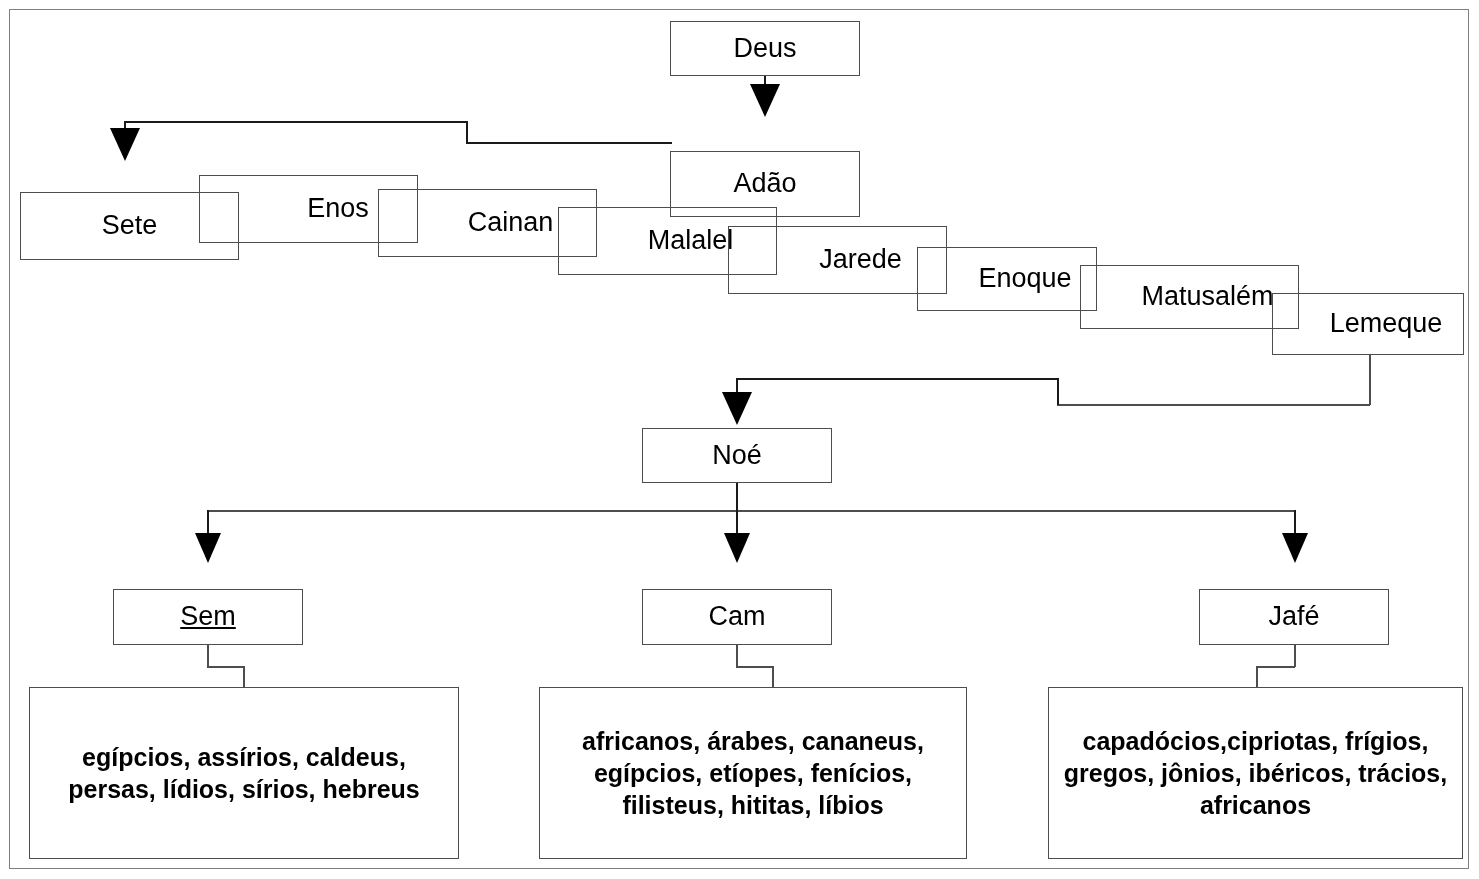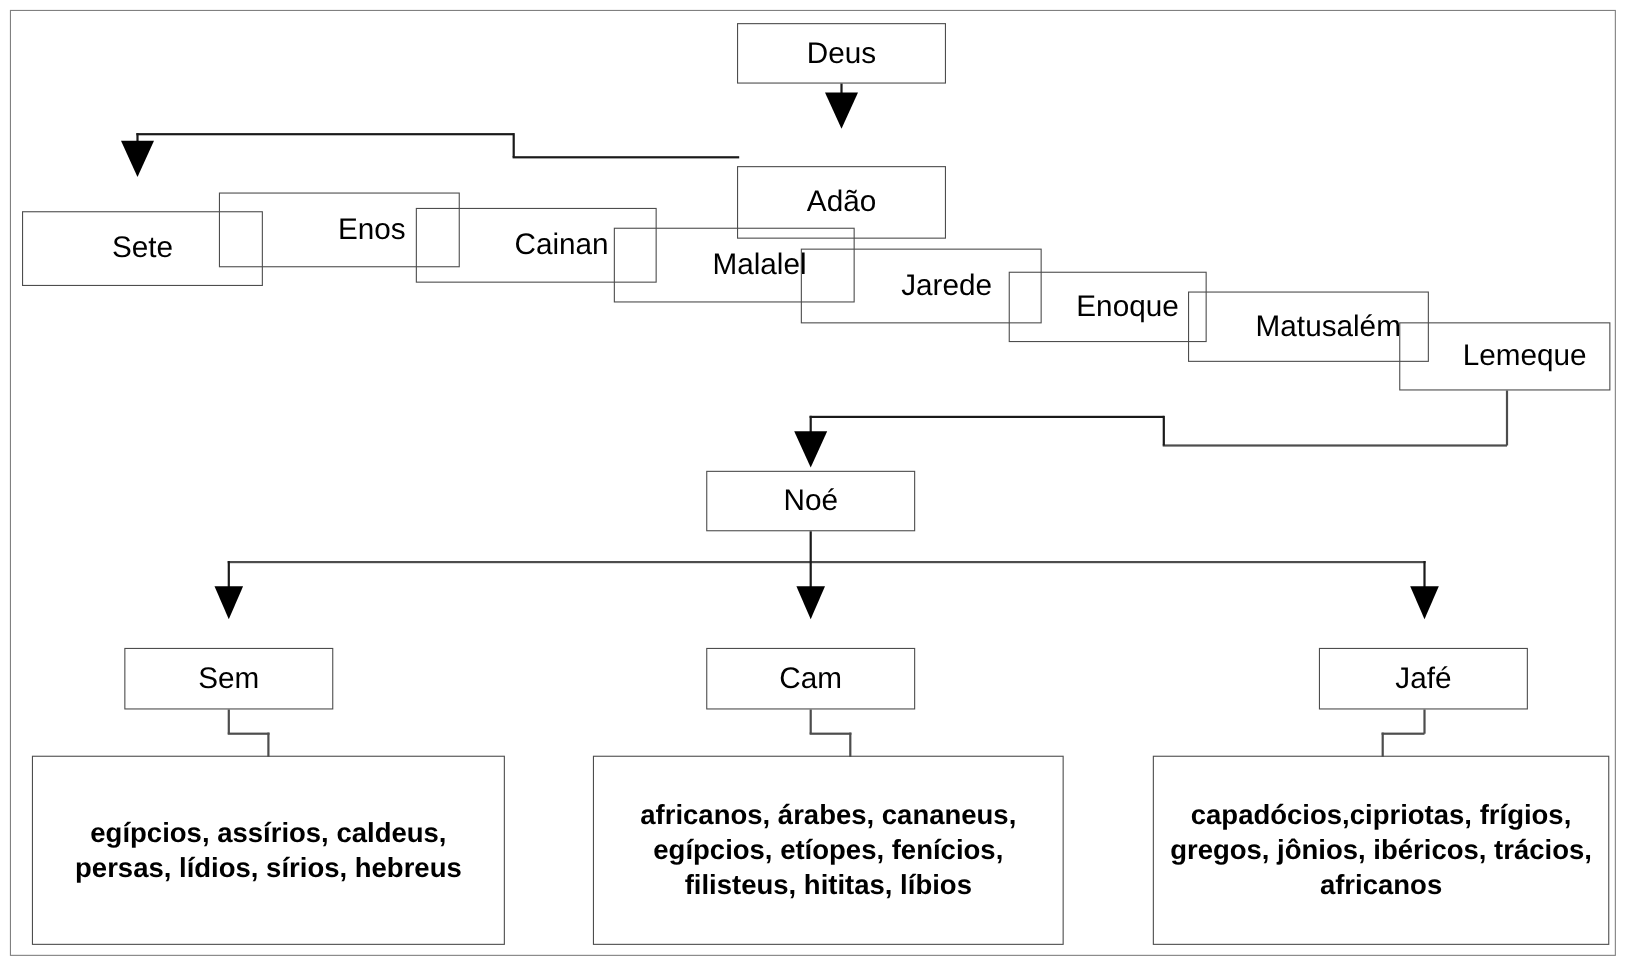--- a/index.html
+++ b/index.html
@@ -136,21 +136,21 @@
 
   <div class="conn v dark" style="left:207px; top:510px; width:1.5px; height:30px;"></div>
   <div class="arrow small" style="left:195px; top:533px;"></div>
 
   <div class="conn v dark" style="left:736px; top:510px; width:1.5px; height:30px;"></div>
   <div class="arrow small" style="left:724px; top:533px;"></div>
 
   <div class="conn v dark" style="left:1294px; top:510px; width:1.5px; height:30px;"></div>
   <div class="arrow small" style="left:1282px; top:533px;"></div>
 
-  <div class="node" style="left:113px; top:589px; width:190px; height:56px;">
+  <div class="node" style="left:113px; top:589px; width:190px; height:56px;text-decoration:underline;">
     <span>Sem</span>
   </div>
   <div class="node" style="left:642px; top:589px; width:190px; height:56px;">
     <span>Cam</span>
   </div>
   <div class="node" style="left:1199px; top:589px; width:190px; height:56px;">
     <span>Jafé</span>
   </div>
 
   <div class="conn v" style="left:207px; top:645px; width:1.5px; height:22px;"></div>

